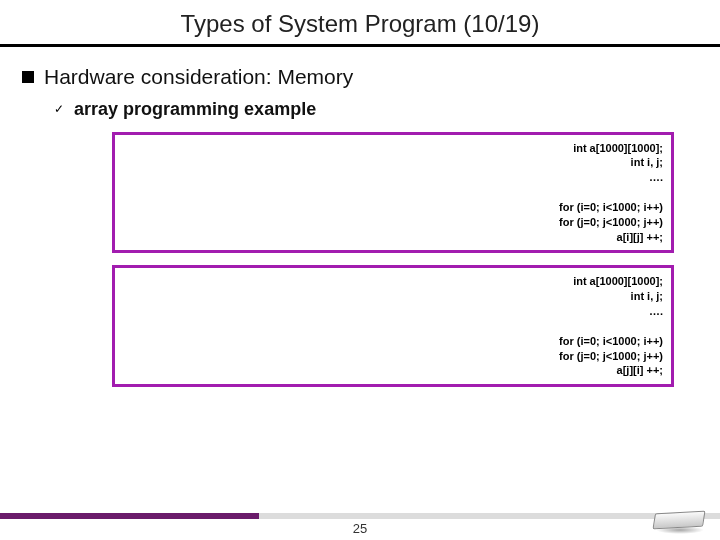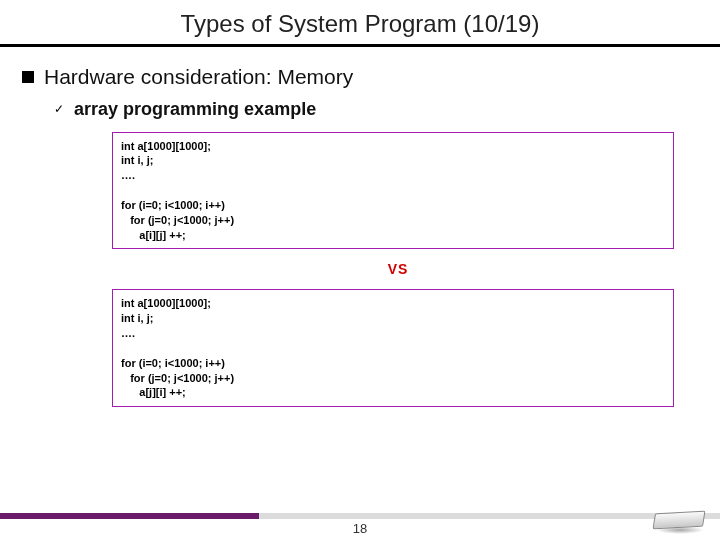--- a/index.html
+++ b/index.html
@@ -55,28 +55,29 @@
     color: #000;
     flex: none;
   }
   .h2-text {
     font-size: 18px;
     color: #111;
     font-weight: 700;
   }
   .code-box {
     margin: 12px 40px 0 90px;
-    border: 1px solid #a21caf;
+    border: 3px solid #a21caf;
     padding: 6px 8px;
     font-family: Verdana, Arial, sans-serif;
     font-size: 11px;
     font-weight: 700;
     color: #000;
     line-height: 1.35;
     white-space: pre;
+    text-align: right;
   }
   .vs {
     text-align: center;
     color: #d00000;
     font-weight: 700;
     font-size: 14px;
     margin-top: 12px;
     margin-left: 60px;
     letter-spacing: 1px;
   }
@@ -145,35 +146,34 @@
   </div>
 
   <div class="code-box">int a[1000][1000];
 int i, j;
 ….
 
 for (i=0; i&lt;1000; i++)
    for (j=0; j&lt;1000; j++)
       a[i][j] ++;</div>
 
-  <div class="vs">VS</div>
 
   <div class="code-box">int a[1000][1000];
 int i, j;
 ….
 
 for (i=0; i&lt;1000; i++)
    for (j=0; j&lt;1000; j++)
       a[j][i] ++;</div>
 </div>
 
 <div class="footer">
   <div class="footer-bar">
     <div class="seg1"></div>
     <div class="seg2"></div>
   </div>
-  <div class="page-num">18</div>
+  <div class="page-num">25</div>
 </div>
 
 <div class="logo">
   <div class="shadow"></div>
   <div class="tag"></div>
 </div>
 
 </body></html>

